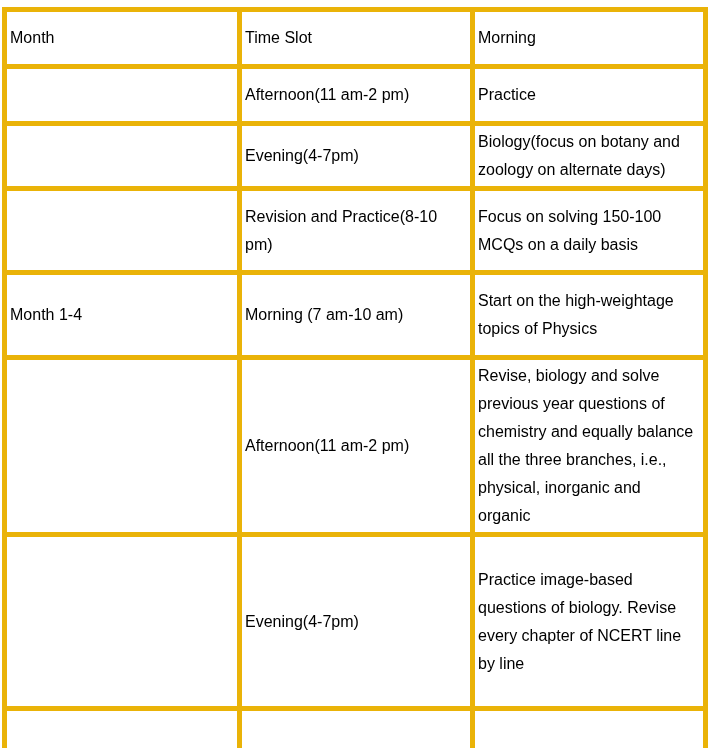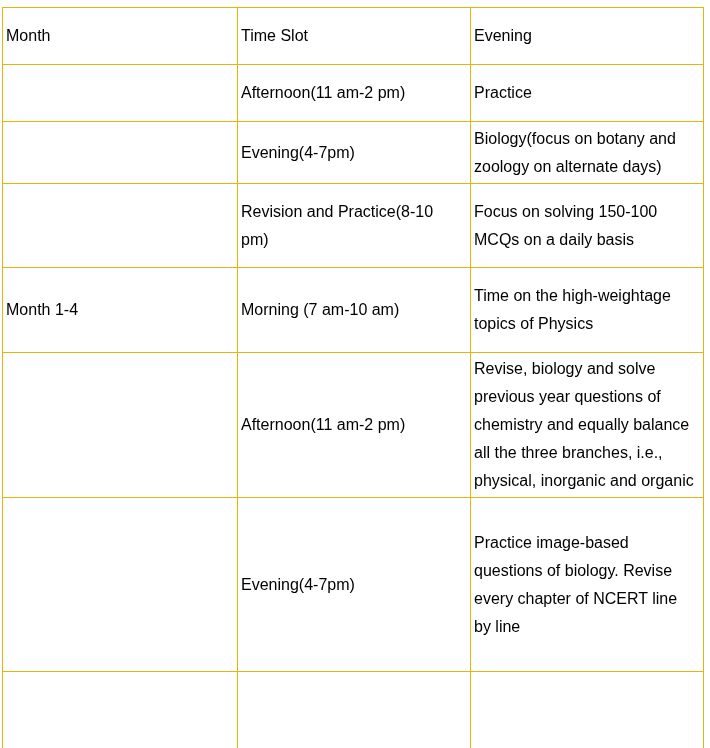--- a/index.html
+++ b/index.html
@@ -22,21 +22,21 @@
     font-family: "Liberation Sans", sans-serif;
     font-size: 16px;
     line-height: 28px;
     color: #000000;
     background: #ffffff;
   }
   col.c1 { width: 235px; }
   col.c2 { width: 233px; }
   col.c3 { width: 233px; }
   th, td {
-    border: 1px solid #eab308;
+    border: 5px solid #eab308;
     font-weight: normal;
     text-align: left;
     vertical-align: middle;
     padding: 2px 7px 2px 3px;
     overflow: hidden;
     word-wrap: break-word;
     background: #ffffff;
   }
   thead tr            { height: 57px; }
   tbody tr:nth-child(1) { height: 57px; }
@@ -55,21 +55,21 @@
   <table class="schedule">
     <colgroup>
       <col class="c1">
       <col class="c2">
       <col class="c3">
     </colgroup>
     <thead>
       <tr>
         <th>Month</th>
         <th>Time Slot</th>
-        <th>Evening</th>
+        <th>Morning</th>
       </tr>
     </thead>
     <tbody>
       <tr>
         <td></td>
         <td>Afternoon(11 am-2 pm)</td>
         <td>Practice</td>
       </tr>
       <tr>
         <td></td>
@@ -77,21 +77,21 @@
         <td>Biology(focus on botany and zoology on alternate days)</td>
       </tr>
       <tr>
         <td></td>
         <td>Revision and Practice(8-10 pm)</td>
         <td>Focus on solving 150-100 MCQs on a daily basis</td>
       </tr>
       <tr>
         <td>Month 1-4</td>
         <td>Morning (7 am-10 am)</td>
-        <td>Time on the high-weightage topics of Physics</td>
+        <td>Start on the high-weightage topics of Physics</td>
       </tr>
       <tr>
         <td></td>
         <td>Afternoon(11 am-2 pm)</td>
         <td>Revise, biology and solve previous year questions of chemistry and equally balance all the three branches, i.e., physical, inorganic and organic</td>
       </tr>
       <tr>
         <td></td>
         <td>Evening(4-7pm)</td>
         <td>Practice image-based questions of biology. Revise every chapter of NCERT line by line</td>

